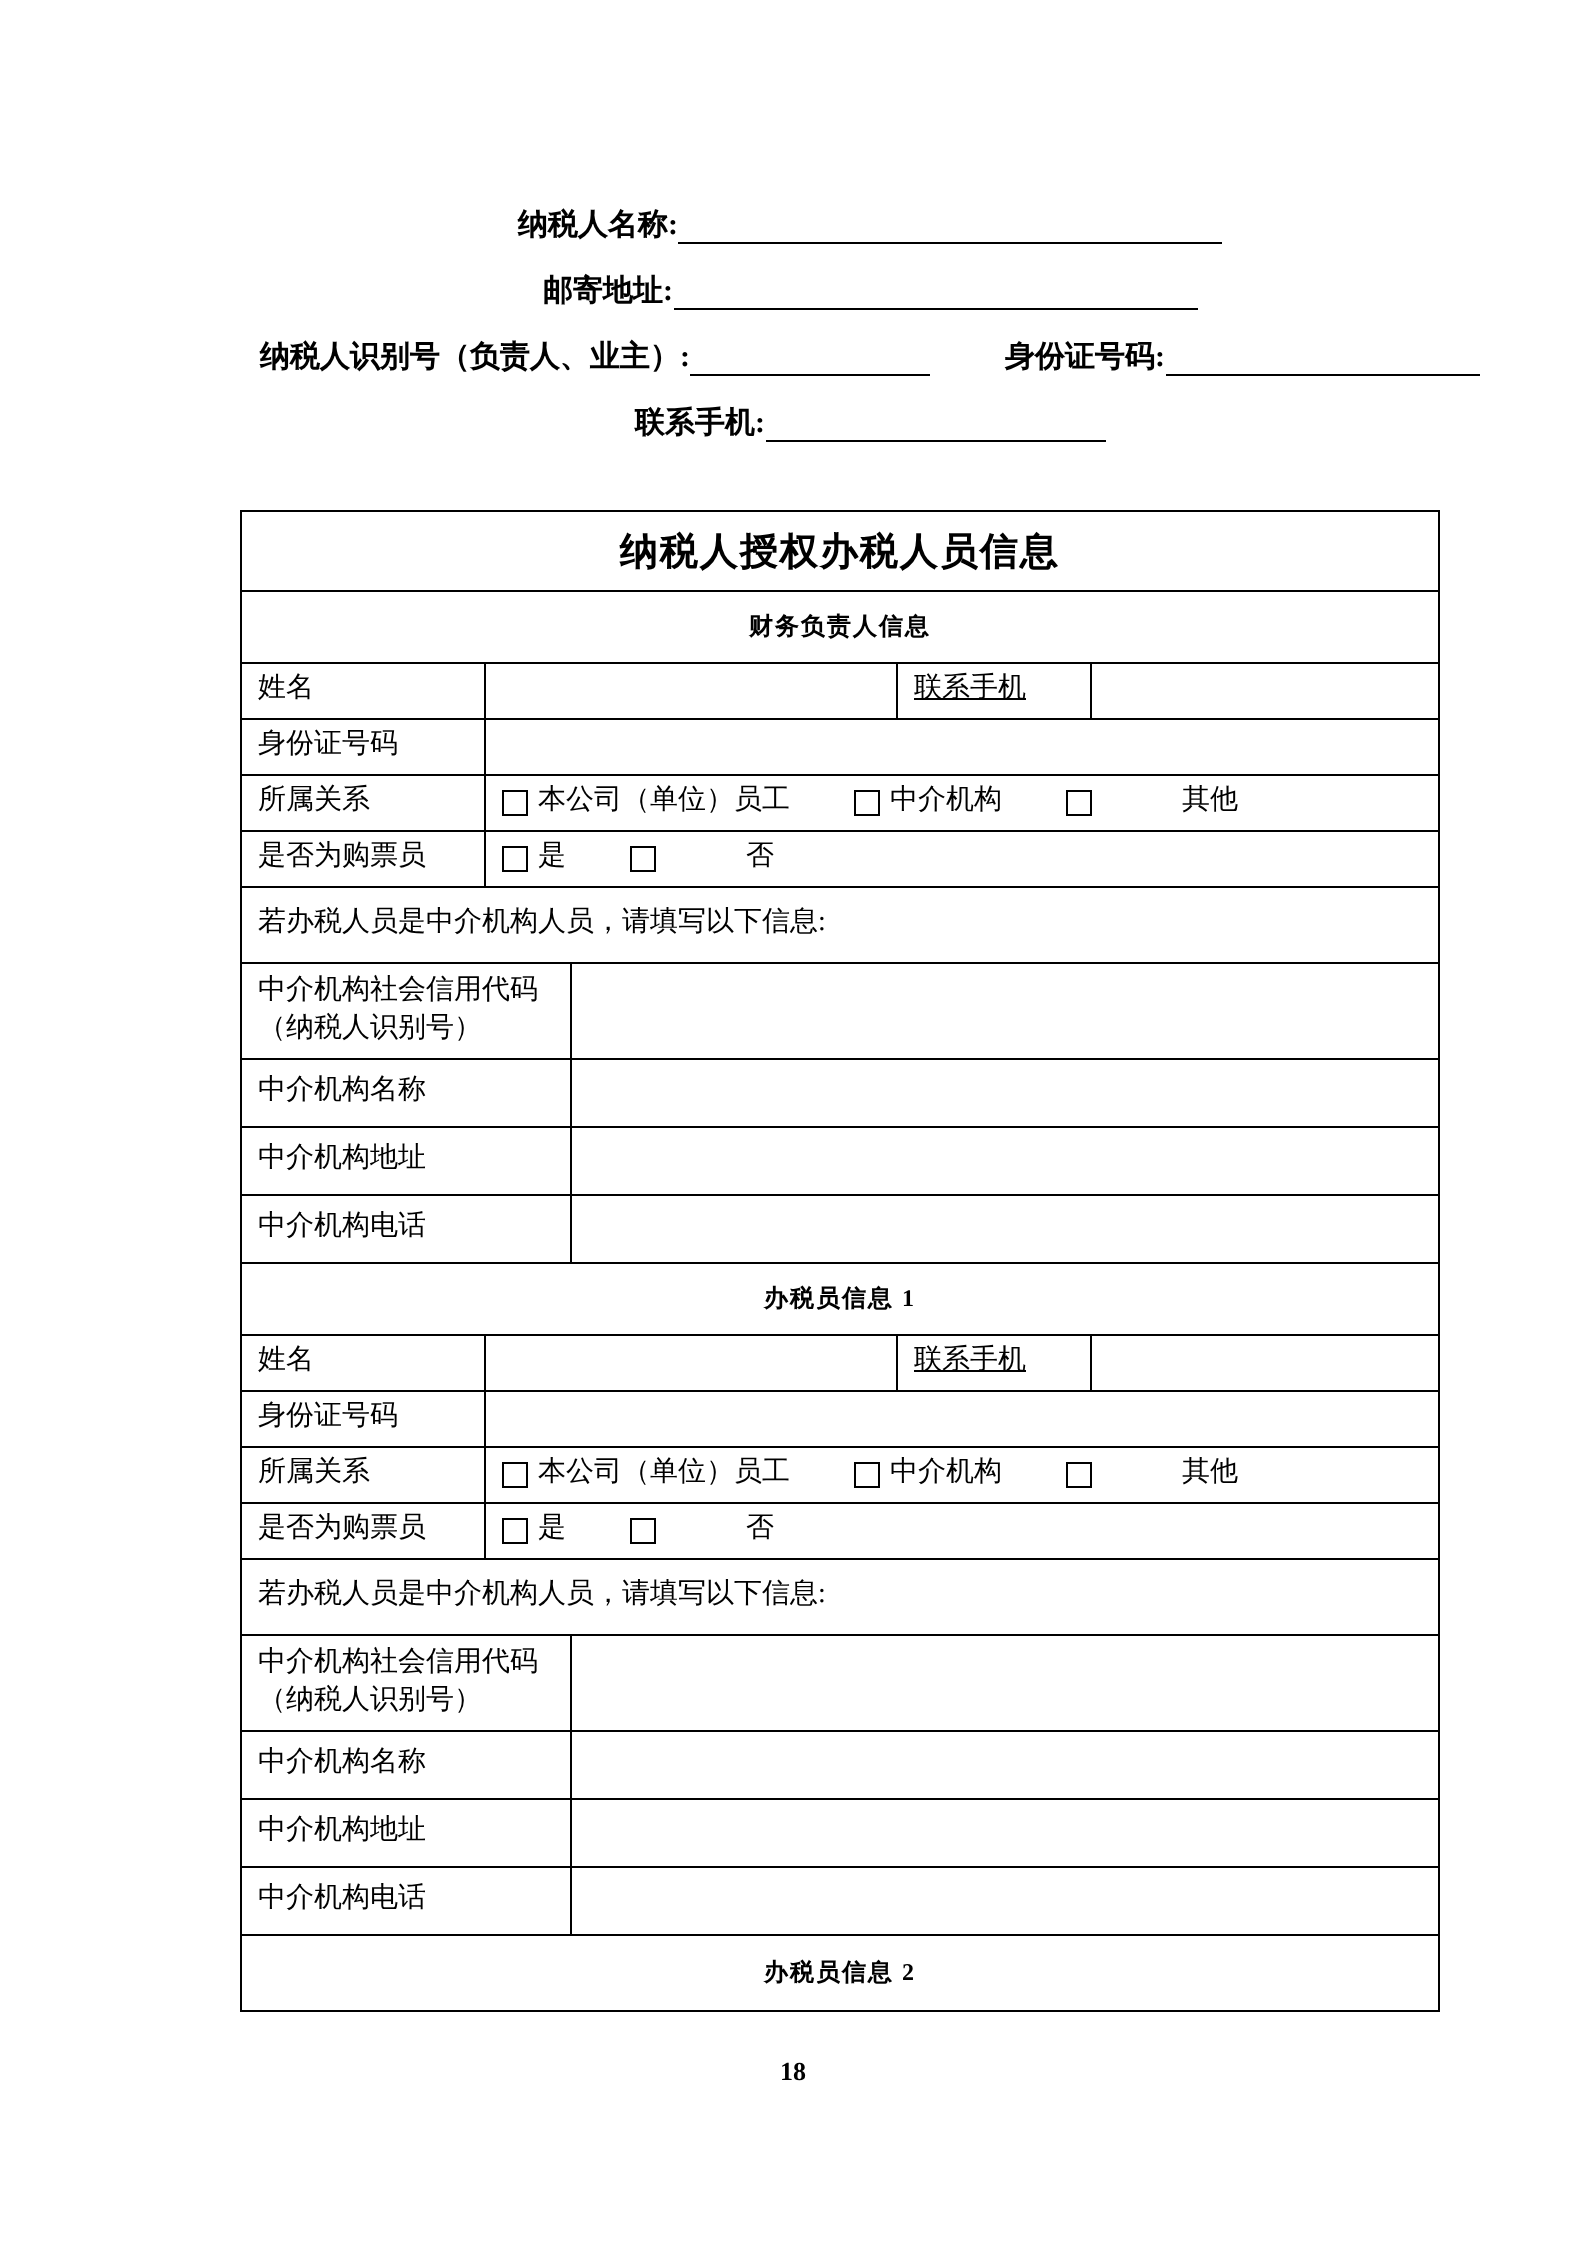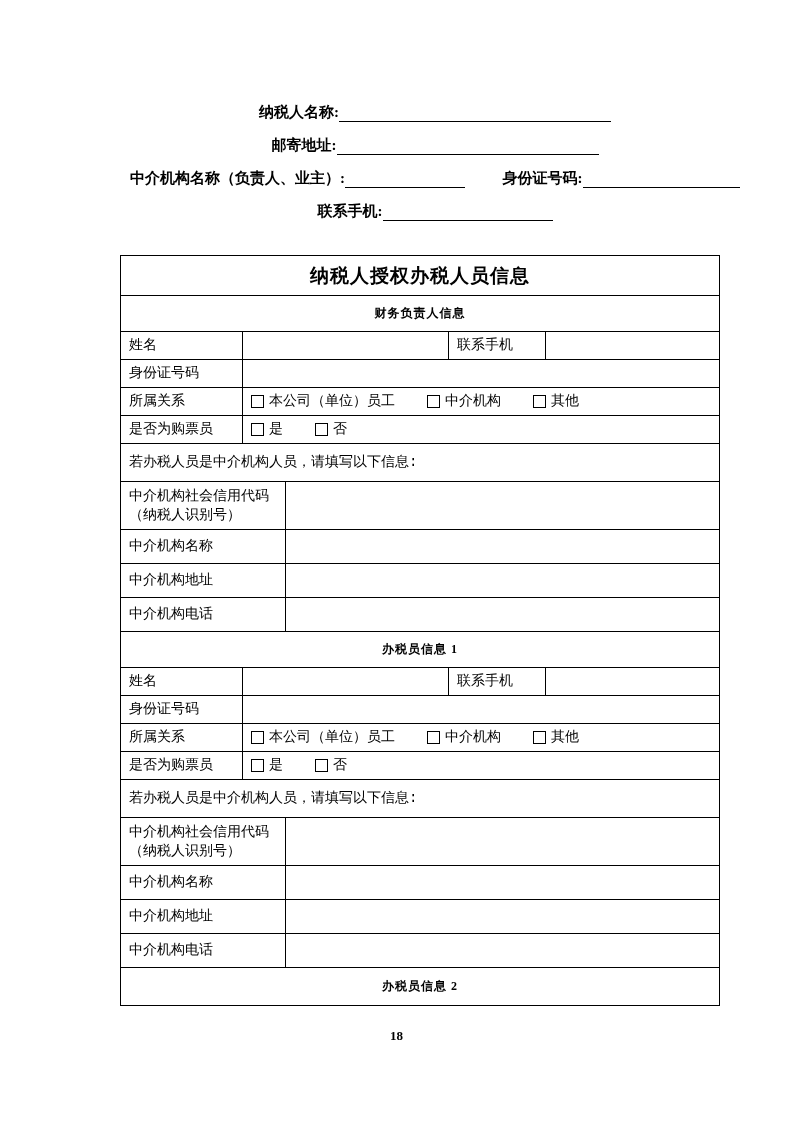--- a/index.html
+++ b/index.html
@@ -33,41 +33,41 @@
   .t-title, .t-section-title {
     display:flex; align-items:center; justify-content:center;
     font-weight:bold; border-bottom:1px solid #000;
   }
   .t-title { height:40px; font-size:19px; letter-spacing:1px; }
   .t-section-title { height:36px; font-size:12px; letter-spacing:1px; }
   .t-section-title.last { border-bottom:none; height:37px;text-align:right; }
 
   .t-row { display:flex; border-bottom:1px solid #000; }
   .h-reg  { height:28px;justify-content:center; }
-  .h-note { height:38px;font-family:Liberation Mono, monospace; }
+  .h-note { height:38px; }
   .h-code { height:48px; }
   .h-mid  { height:34px; }
 
   .cell {
     display:flex; align-items:center;
     border-right:1px solid #000;
     font-size:14px; padding:2px 8px;
     line-height:1.35;
   }
   .cell:last-child { border-right:none; }
   .c1 { width:122px; }
   .c2 { width:206px; }
-  .c3 { width:97px; }
+  .c3 { width:97px;text-decoration:underline; }
   .c5 { width:165px; }
   .flex1 { flex:1; }
   .full { width:100%; border-right:none; }
 
   .opts { white-space:nowrap; }
   .opt { display:inline-flex; align-items:center; margin-right:32px; }
-  .opt:last-child { margin-right:0; }
+  .opt:last-child { margin-right:0;gap:40px; }
   .checkbox {
     display:inline-block; width:13px; height:13px;
     border:1px solid #000; margin-right:5px; background:#fff;
     flex:0 0 auto;
   }
 
   
   .page-number {
     position:absolute; top:1028px; left:0; right:0;
     text-align:center; font-size:13px; font-weight:bold;
@@ -81,21 +81,21 @@
   <div class="top-fields">
     <div class="field-line">
       <span>纳税人名称:</span>
       <span class="uline u1"></span>
     </div>
     <div class="field-line">
       <span>邮寄地址:</span>
       <span class="uline u2"></span>
     </div>
     <div class="field-line">
-      <span>中介机构名称（负责人、业主）:</span>
+      <span>纳税人识别号（负责人、业主）:</span>
       <span class="uline u3"></span>
       <span class="hgap"></span>
       <span>身份证号码:</span>
       <span class="uline u4"></span>
     </div>
     <div class="field-line">
       <span>联系手机:</span>
       <span class="uline u5"></span>
     </div>
   </div>

